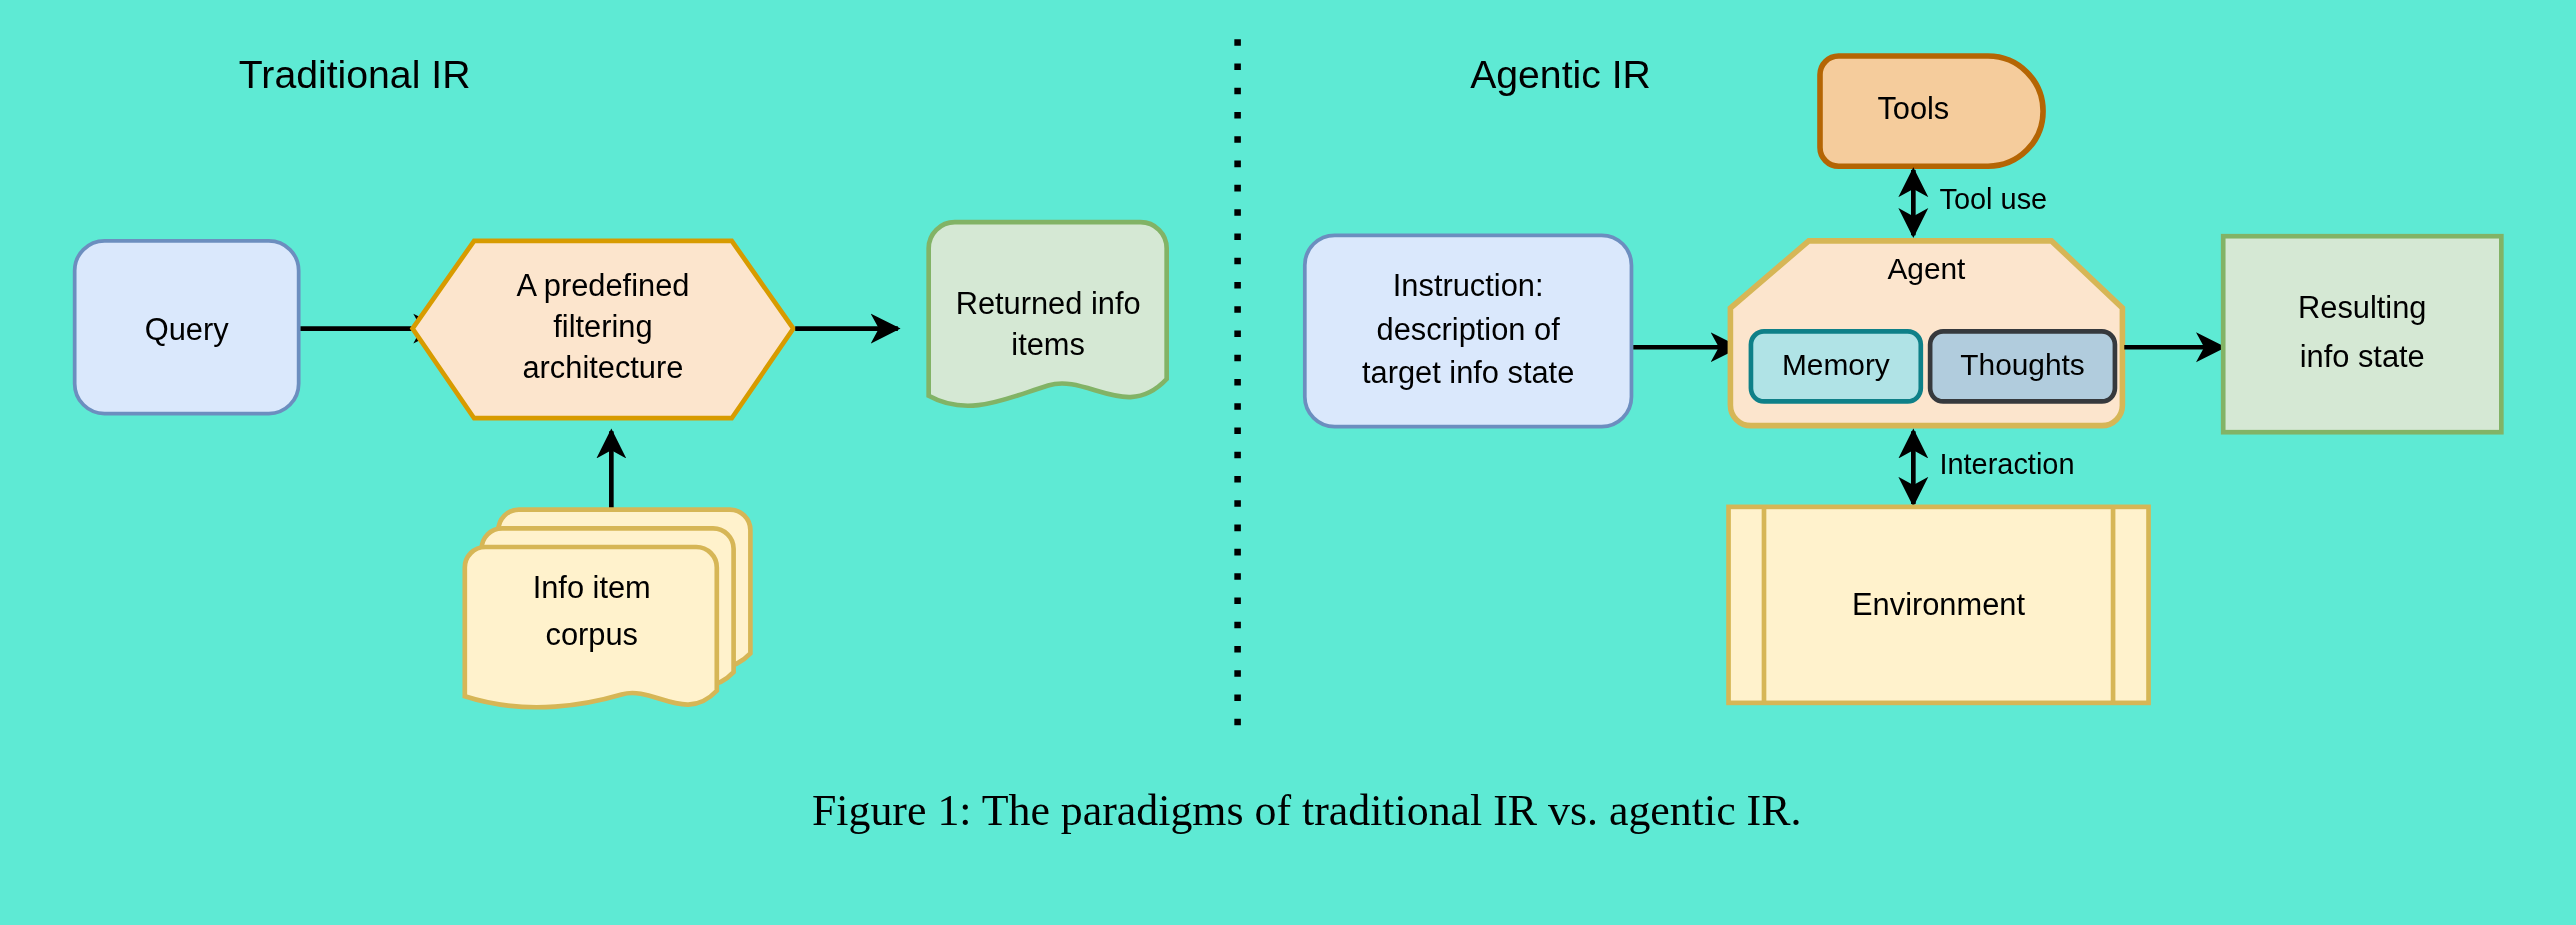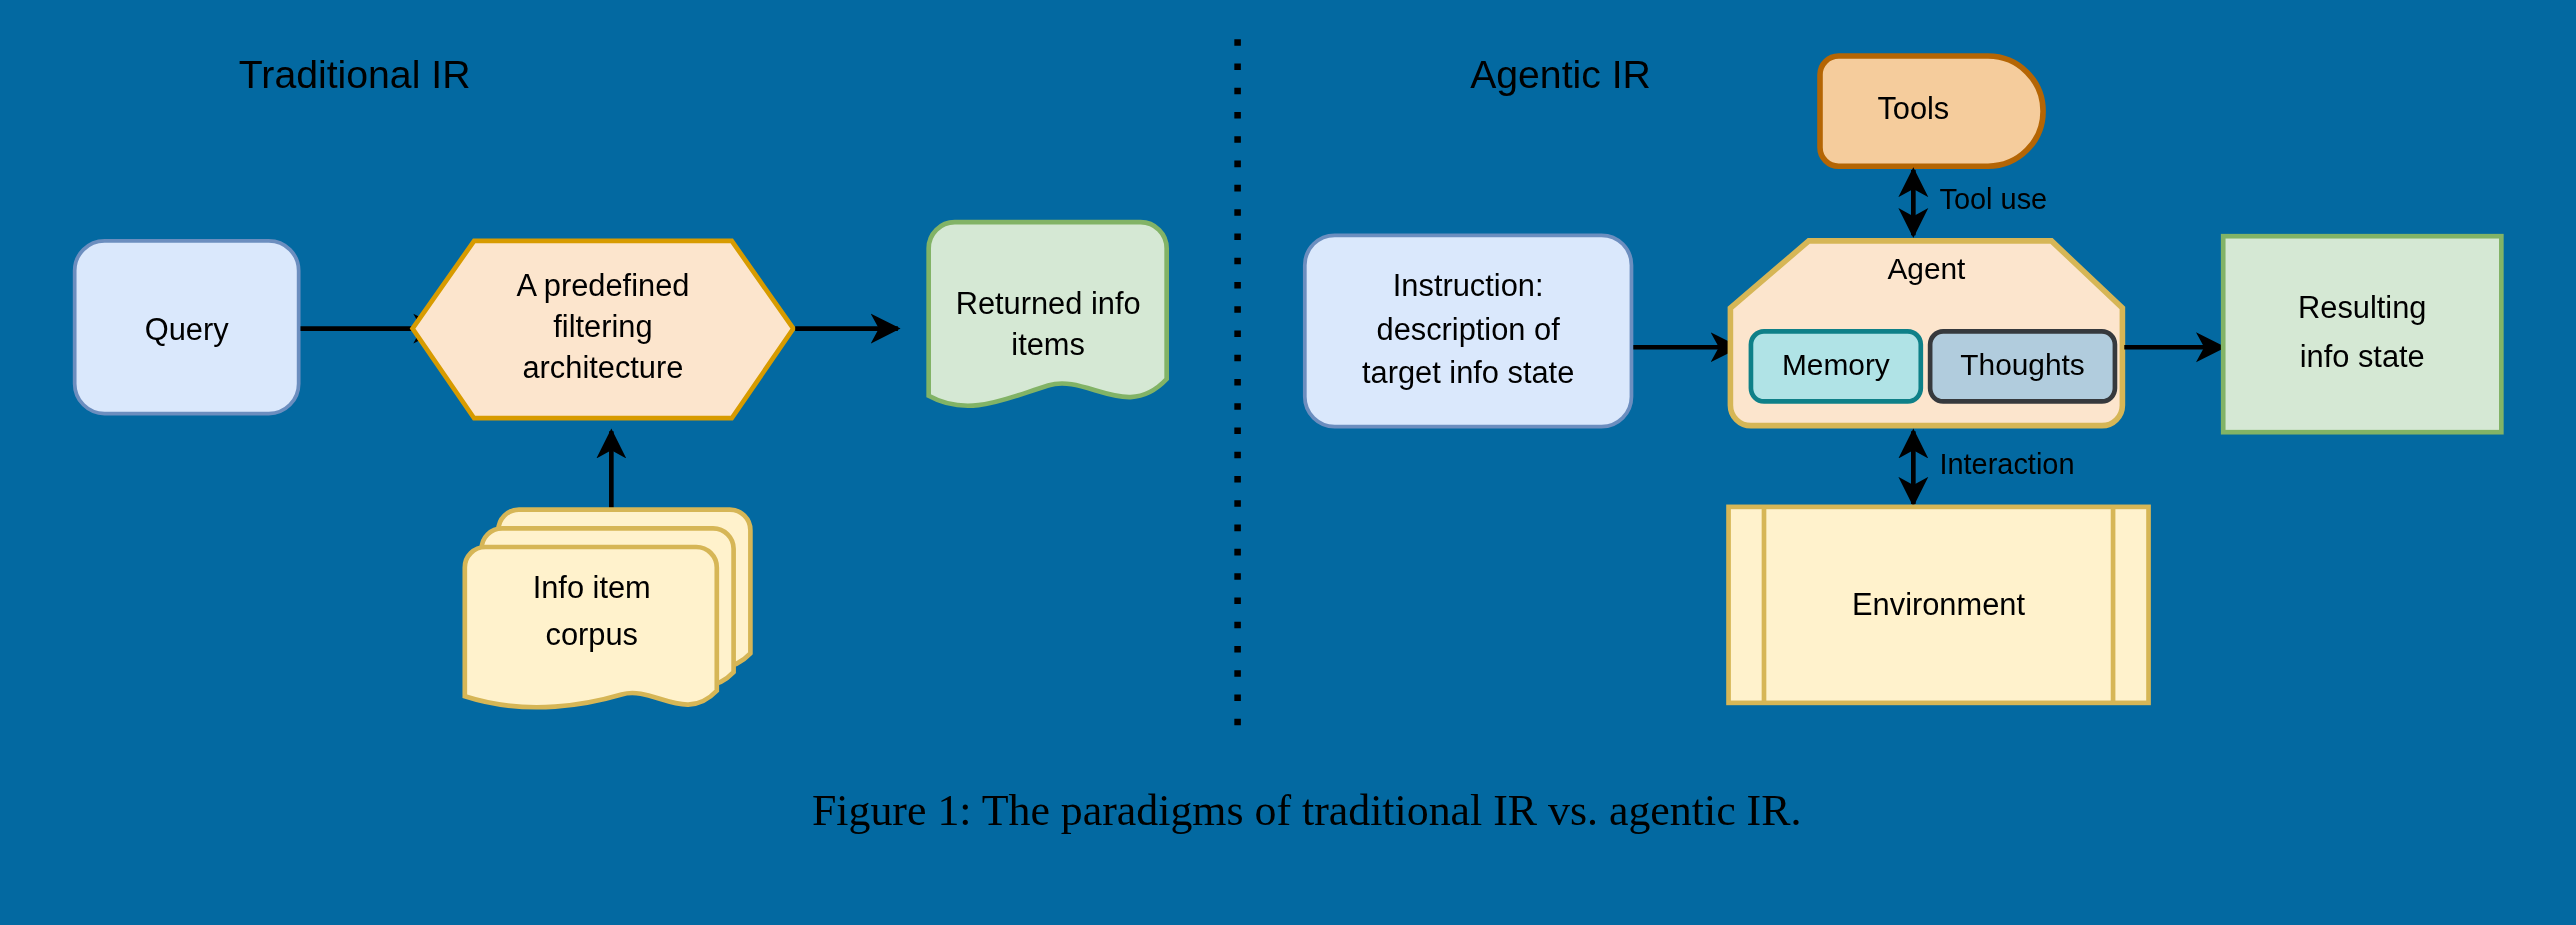--- a/index.html
+++ b/index.html
@@ -10,21 +10,21 @@
   body {
     width: 2576px;
     height: 926px;
     overflow: hidden;
     font-family: "Liberation Sans", sans-serif;
   }
   #figure-root {
     position: relative;
     width: 2576px;
     height: 926px;
-    background: #0369a1;
+    background: #5eead4;
   }
   #diagram-svg {
     position: absolute;
     left: 0;
     top: 0;
     width: 2576px;
     height: 926px;
     display: block;
   }
   .node-label {

